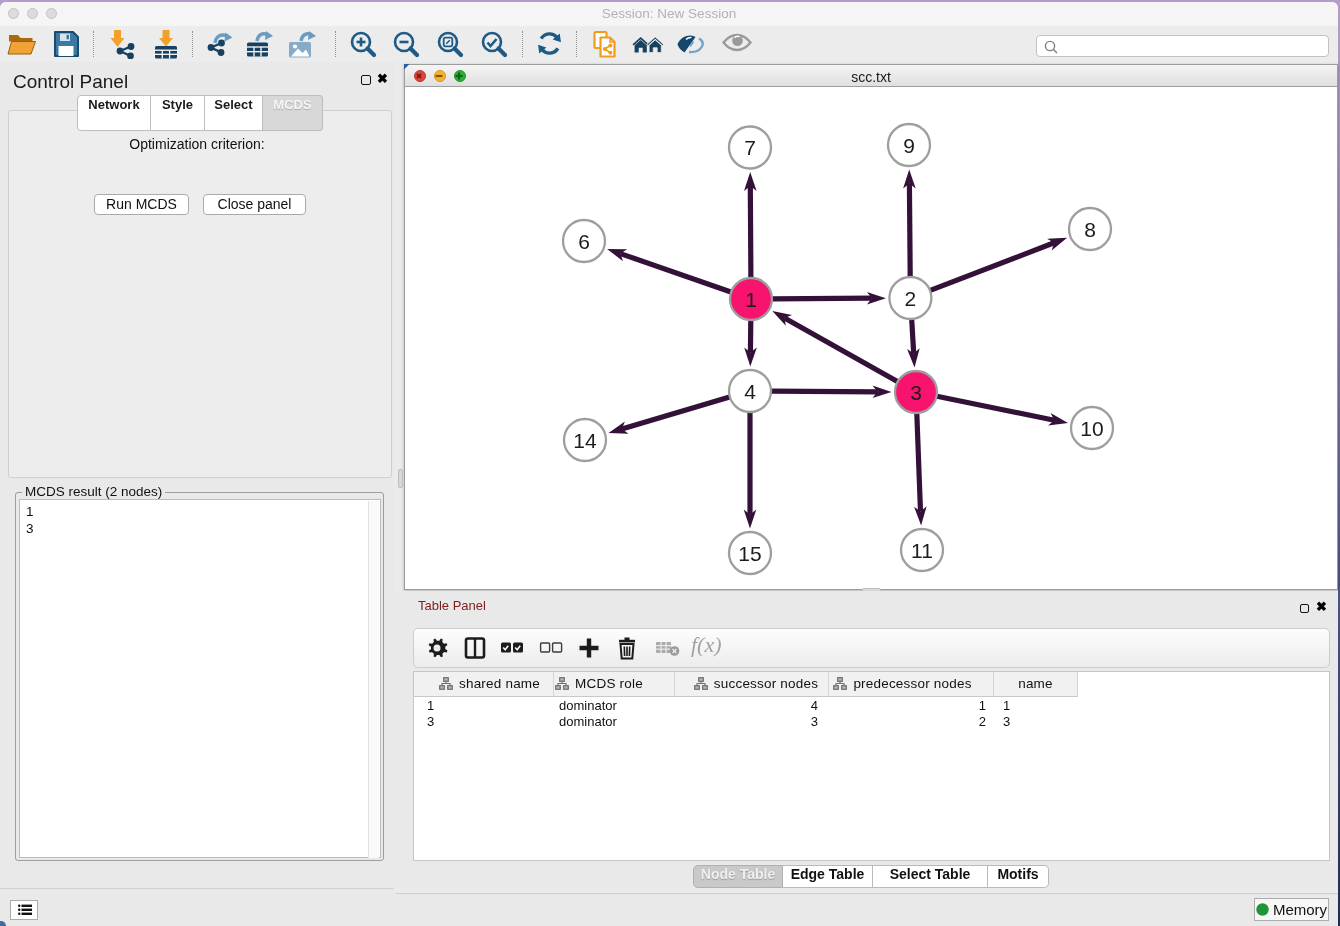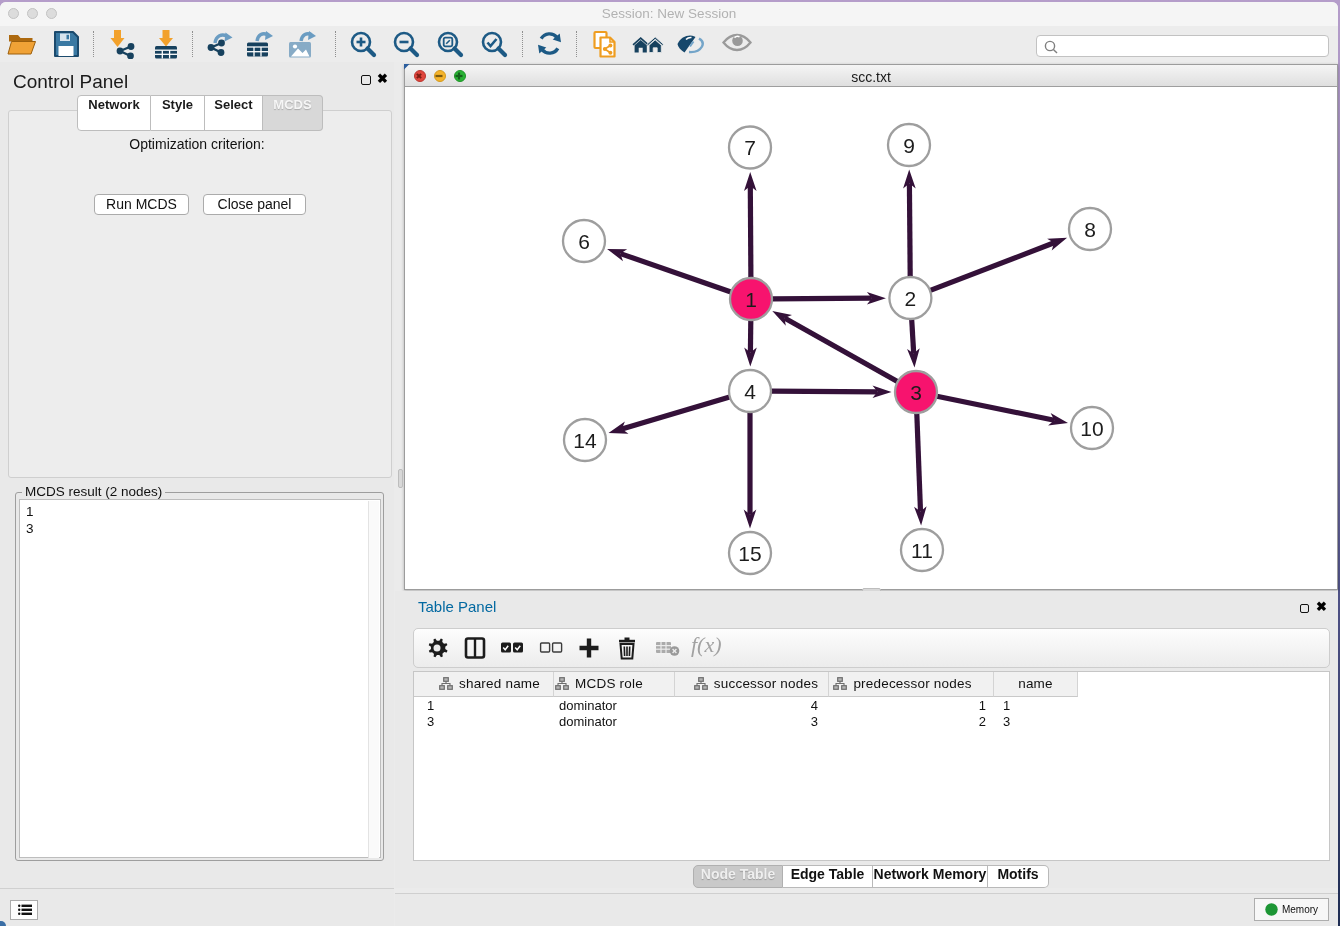--- a/index.html
+++ b/index.html
@@ -35,33 +35,33 @@
 
 #lstatus { position:absolute; left:0; top:886px; width:394px; height:38px; background:#e9e9e9; border-top:1px solid #d0d0d0; }
 #listbtn { position:absolute; left:10px; top:11px; width:28px; height:20px; background:#fdfdfd; border:1px solid #ababab; }
 
 #netwin { position:absolute; left:404px; top:62px; width:934px; height:526px; background:#fff; border:1px solid #9c9c9c; box-shadow:0 1px 3px rgba(0,0,0,0.25); }
 #nettitle { position:absolute; left:0; top:0; width:100%; height:22px; background:linear-gradient(#f5f5f5,#dfdfdf); border-bottom:1px solid #9e9e9e; }
 #nettext { position:absolute; top:3.5px; width:100%; text-align:center; font-size:14px; color:#1a1a1a; }
 .mac { position:absolute; top:5px; width:12px; height:12px; border-radius:50%; }
 
 #tpanel { position:absolute; left:395px; top:589px; width:943px; height:297px; background:#e9e9e9; }
-#tpanel-title { position:absolute; left:23px; top:7px; font-size:15px; color:#0369a1; }
+#tpanel-title { position:absolute; left:23px; top:7px; font-size:13px; color:#7f1d1d; }
 #ttoolbar { position:absolute; left:18px; top:37px; width:917px; height:40px; background:linear-gradient(#fdfdfd,#ececec); border:1px solid #cdcdcd; border-radius:5px; }
 #ttable { position:absolute; left:18px; top:80px; width:917px; height:190px; background:#fff; border:1px solid #c6c6c6; }
 .tree { vertical-align:-2px; margin-right:6px; }
 .hcell { position:absolute; top:0; height:25px; background:#f1f1f1; border-right:1px solid #d4d4d4; border-bottom:1px solid #c9c9c9; font-size:13.5px; color:#111; text-align:center; line-height:24px; letter-spacing:0.2px; }
 .rcell { position:absolute; font-size:13px; color:#111; height:15px; line-height:15px; }
 .btab { font-size:14px; font-weight:bold; color:#111; background:#fff; border:1px solid #b9b9b9; border-left:none; padding:0 0 4px; text-align:center; line-height:17px; }
 .btab.first { border-left:1px solid #b9b9b9; border-radius:5px 0 0 5px; }
 .btab.last { border-radius:0 5px 5px 0; }
 .btab.sel { background:#c9c9c9; color:#efefef; text-shadow:0 1px 1px #999; border-color:#b0b0b0; }
 
 #bstatus { position:absolute; left:395px; top:891px; width:943px; height:33px; background:#e9e9e9; border-top:1px solid #cfcfcf; }
-#membtn { position:absolute; right:9px; top:4px; width:75px; height:23px; background:#f7f7f7; border:1px solid #adadad; font-size:10px; color:#111; display:flex; align-items:center; justify-content:center; }
+#membtn { position:absolute; right:9px; top:4px; width:75px; height:23px; background:#f7f7f7; border:1px solid #adadad; font-size:15px; color:#111; display:flex; align-items:center; justify-content:center; }
 </style>
 </head>
 <body>
 <div id="win">
   <div id="titlebar">
     <div class="tl" style="left:8px;"></div>
     <div class="tl" style="left:27px;"></div>
     <div class="tl" style="left:46px;"></div>
     <div id="wtitle">Session: New Session</div>
   </div>
@@ -412,21 +412,21 @@
       <div class="rcell" style="left:589px; top:26px;">1</div>
       <div class="rcell" style="left:13px; top:41.5px;">3</div>
       <div class="rcell" style="left:145px; top:41.5px;">dominator</div>
       <div class="rcell" style="left:261px; top:41.5px; width:143px; text-align:right;">3</div>
       <div class="rcell" style="left:415px; top:41.5px; width:157px; text-align:right;">2</div>
       <div class="rcell" style="left:589px; top:41.5px;">3</div>
     </div>
     <div class="tabrow" style="left:298px; top:274px;">
       <div class="btab sel first" style="width:90px;">Node Table</div>
       <div class="btab" style="width:90px;">Edge Table</div>
-      <div class="btab" style="width:115px;">Network Memory</div>
+      <div class="btab" style="width:115px;">Select Table</div>
       <div class="btab last" style="width:61px;">Motifs</div>
     </div>
   </div>
   <div id="bstatus">
     <div id="membtn">
       <svg width="13" height="13" viewBox="0 0 13 13" style="margin-right:4px;">
           <circle cx="6.5" cy="6.5" r="6.2" fill="#1d9635"></circle>
         </svg>
         <span>Memory</span>
     </div>

